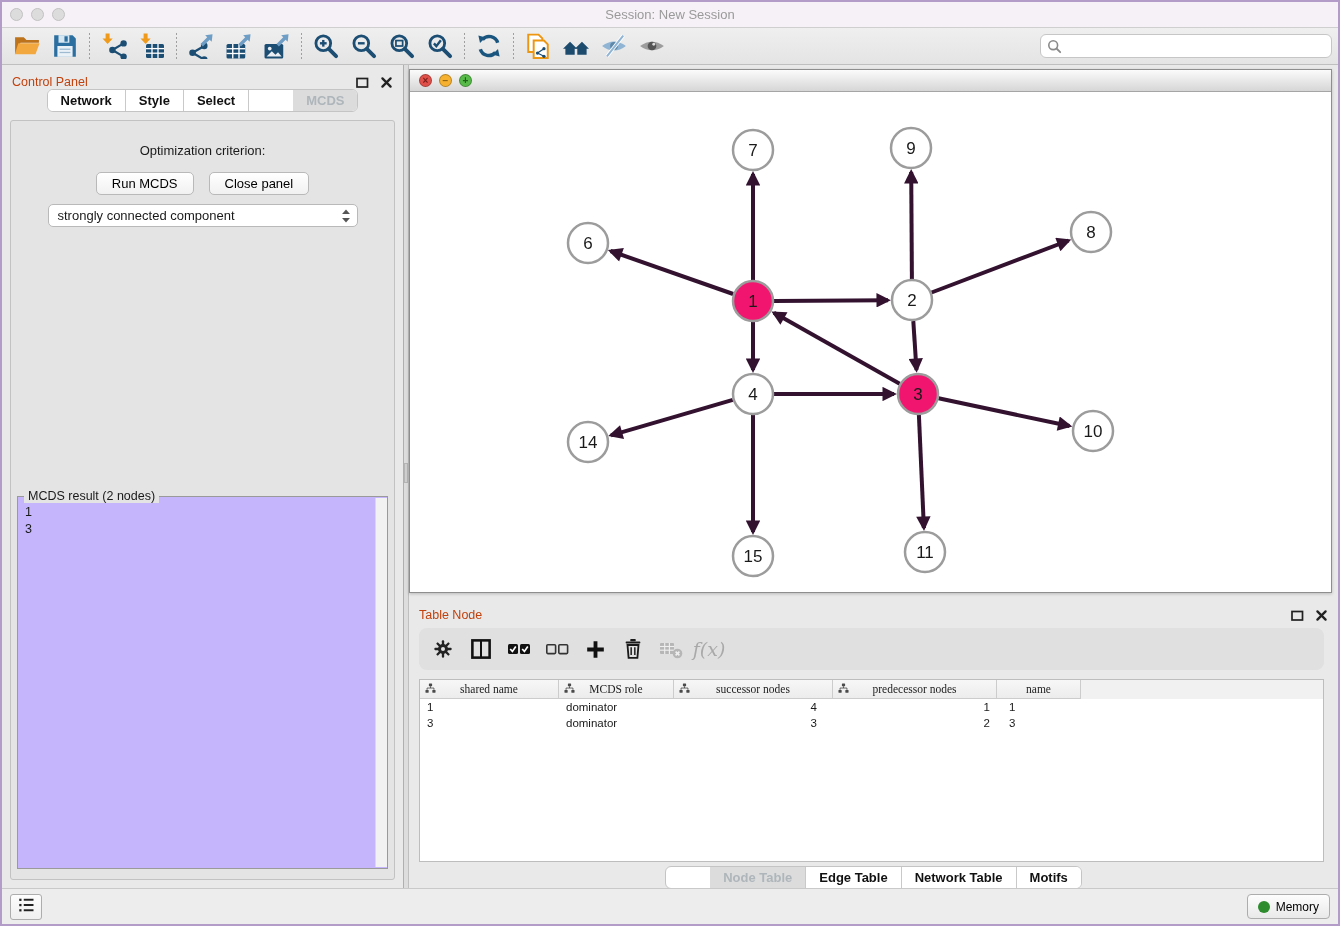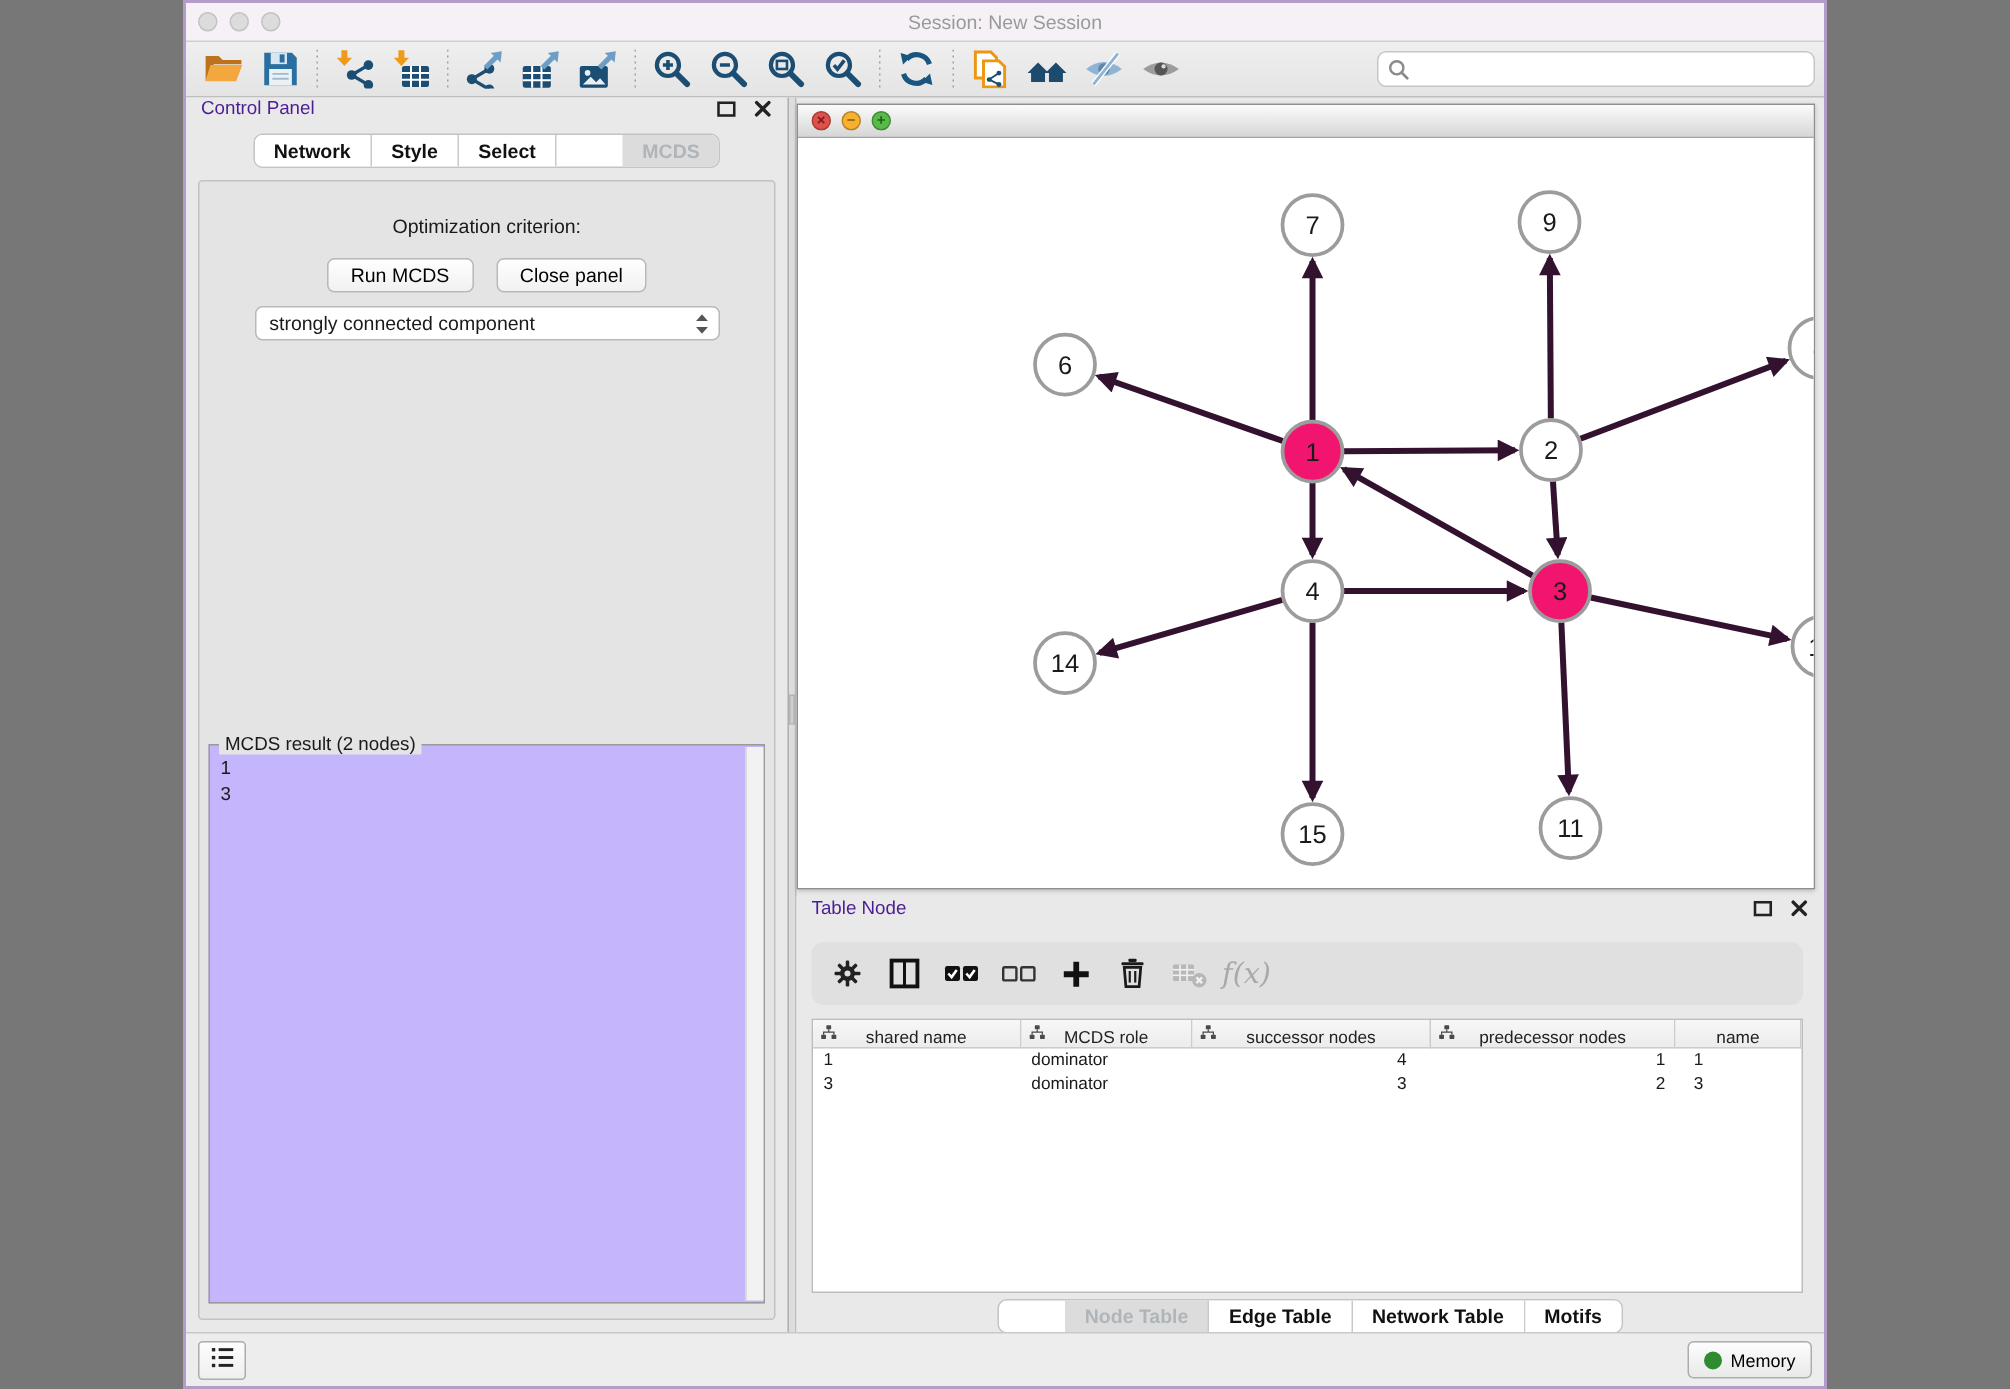--- a/index.html
+++ b/index.html
@@ -1,19 +1,19 @@
 <!DOCTYPE html>
 <html><head>
 <meta charset="utf-8">
 <style>
   * { box-sizing: border-box; margin: 0; padding: 0; }
   html,body { background:#777; }
   body { font-family:"Liberation Sans", sans-serif; }
   #app {
-    position:relative; width:1096px; height:926px; margin:0 auto;
+    position:relative; width:1340px; height:926px; margin:0 auto;
     background:#E9E9E9; border:2px solid #B49CC8; overflow:hidden;
     font-size:13px; color:#1A1A1A;
   }
   
   #titlebar { position:absolute; left:0; top:0; right:0; height:26px;
     background:#F6F1F6; border-bottom:1px solid #CFCFCF; display:flex; align-items:center; }
   .tl-circles { display:flex; gap:8px; margin-left:8px; }
   .tl-circle { width:13px; height:13px; border-radius:50%; background:#DCDCDC; border:1px solid #C2C2C2; }
   #main-title { position:absolute; left:0; right:0; text-align:center; color:#9A9A9A; font-size:13px; }
   
@@ -30,21 +30,21 @@
     background:#FFF; padding:0 8px 0 26px; font-size:12px; outline:none; }
   #search-wrap .mag { position:absolute; left:7px; top:5px; }
   
   #main { position:absolute; left:0; top:63px; right:0; bottom:36px; }
   #control-panel { position:absolute; left:0; top:0; width:401px; height:100%; background:#E9E9E9; }
   #v-divider { position:absolute; left:401px; top:0; width:6px; height:100%;
     background:#DDD; border-left:1px solid #AFAFAF; border-right:1px solid #BFBFBF; }
   #v-divider .grip { position:absolute; top:398px; left:0; width:4px; height:20px; background:#CFCFCF; border:1px solid #B5B5B5; }
   #right-col { position:absolute; left:407px; top:0; right:0; bottom:0; }
   
-  .panel-header { display:flex; align-items:flex-start; height:24px; padding:0 10px; font-size:12.5px; color:#4c1d95; }
+  .panel-header { display:flex; align-items:flex-end; height:24px; padding:0 10px; font-size:12.5px; color:#c2410c; }
   .panel-header .ph-title { flex:0 0 auto; }
   .panel-header .ph-icons { margin-left:auto; display:flex; gap:10px; align-items:center; }
   .ph-ic { width:14px; height:14px; display:flex; align-items:center; justify-content:center; cursor:default; background:none; border:none; padding:0; }
   
   .seg-tabs { display:flex; justify-content:center; }
   .seg-tabs .seg { display:inline-flex; border:1px solid #C4C4C4; border-radius:6px; overflow:hidden; background:#FFF; }
   .seg-tab { padding:3px 13px; font-size:13px; font-weight:700; color:#111; background:#FFF;
     border:none; border-right:1px solid #C9C9C9; cursor:default; }
   .seg-tab:last-child { border-right:none; }
   .seg-tab.selected { background:#DCDCDC; color:#AEB6BB;margin-left:44px; }
@@ -83,23 +83,23 @@
   
   #table-panel { position:absolute; left:0; top:533px; right:0; bottom:0; background:#E9E9E9; }
   #tp-toolbar { position:absolute; left:10px; right:14px; top:30px; height:42px;
     background:#E0E0E0; border-radius:8px; display:flex; align-items:center; padding-left:8px; gap:6px; }
   .tp-btn { width:32px; height:32px; background:transparent; border:none; display:flex;
     align-items:center; justify-content:center; cursor:default; }
   .fx { font-family:"DejaVu Serif", serif; font-style:italic; font-size:19px; color:#A9A9A9; }
   #node-table { position:absolute; left:10px; right:14px; top:81px; height:183px;
     background:#FFF; border:1px solid #BDBDBD; }
   #nt-header { display:flex; height:19px; background:#F1F1F1; }
-  .nt-hcell { position:relative; display:flex; align-items:flex-end; justify-content:center;
+  .nt-hcell { position:relative; display:flex; align-items:center; justify-content:center;
     border-right:1px solid #CCC; border-bottom:1px solid #CCC; background:linear-gradient(#F7F7F7,#ECECEC);
-    font-size:11.5px; color:#222; cursor:default; }
+    font-size:11.5px; color:#222; cursor:default;font-family:Liberation Serif, serif; }
   .nt-hcell .hicon { position:absolute; left:5px; top:3px; }
   .nt-row { display:flex; height:16px; font-size:11.5px; cursor:default; }
   .nt-cell { overflow:hidden; white-space:nowrap; display:flex; align-items:center; }
   #tp-tabs { position:absolute; left:0; right:0; top:268px; }
   
   #statusbar { position:absolute; left:0; bottom:0; right:0; height:36px;
     background:#EDEDED; border-top:1px solid #C9C9C9; display:flex; align-items:center; padding:0 8px; }
   #list-btn { width:32px; height:26px; background:linear-gradient(#FDFDFD,#EFEFEF);
     border:1px solid #ADADAD; border-radius:3px; display:flex; align-items:center; justify-content:center; cursor:default; }
   #memory-btn { margin-left:auto; height:25px; padding:0 10px; display:flex; align-items:center; gap:6px;

